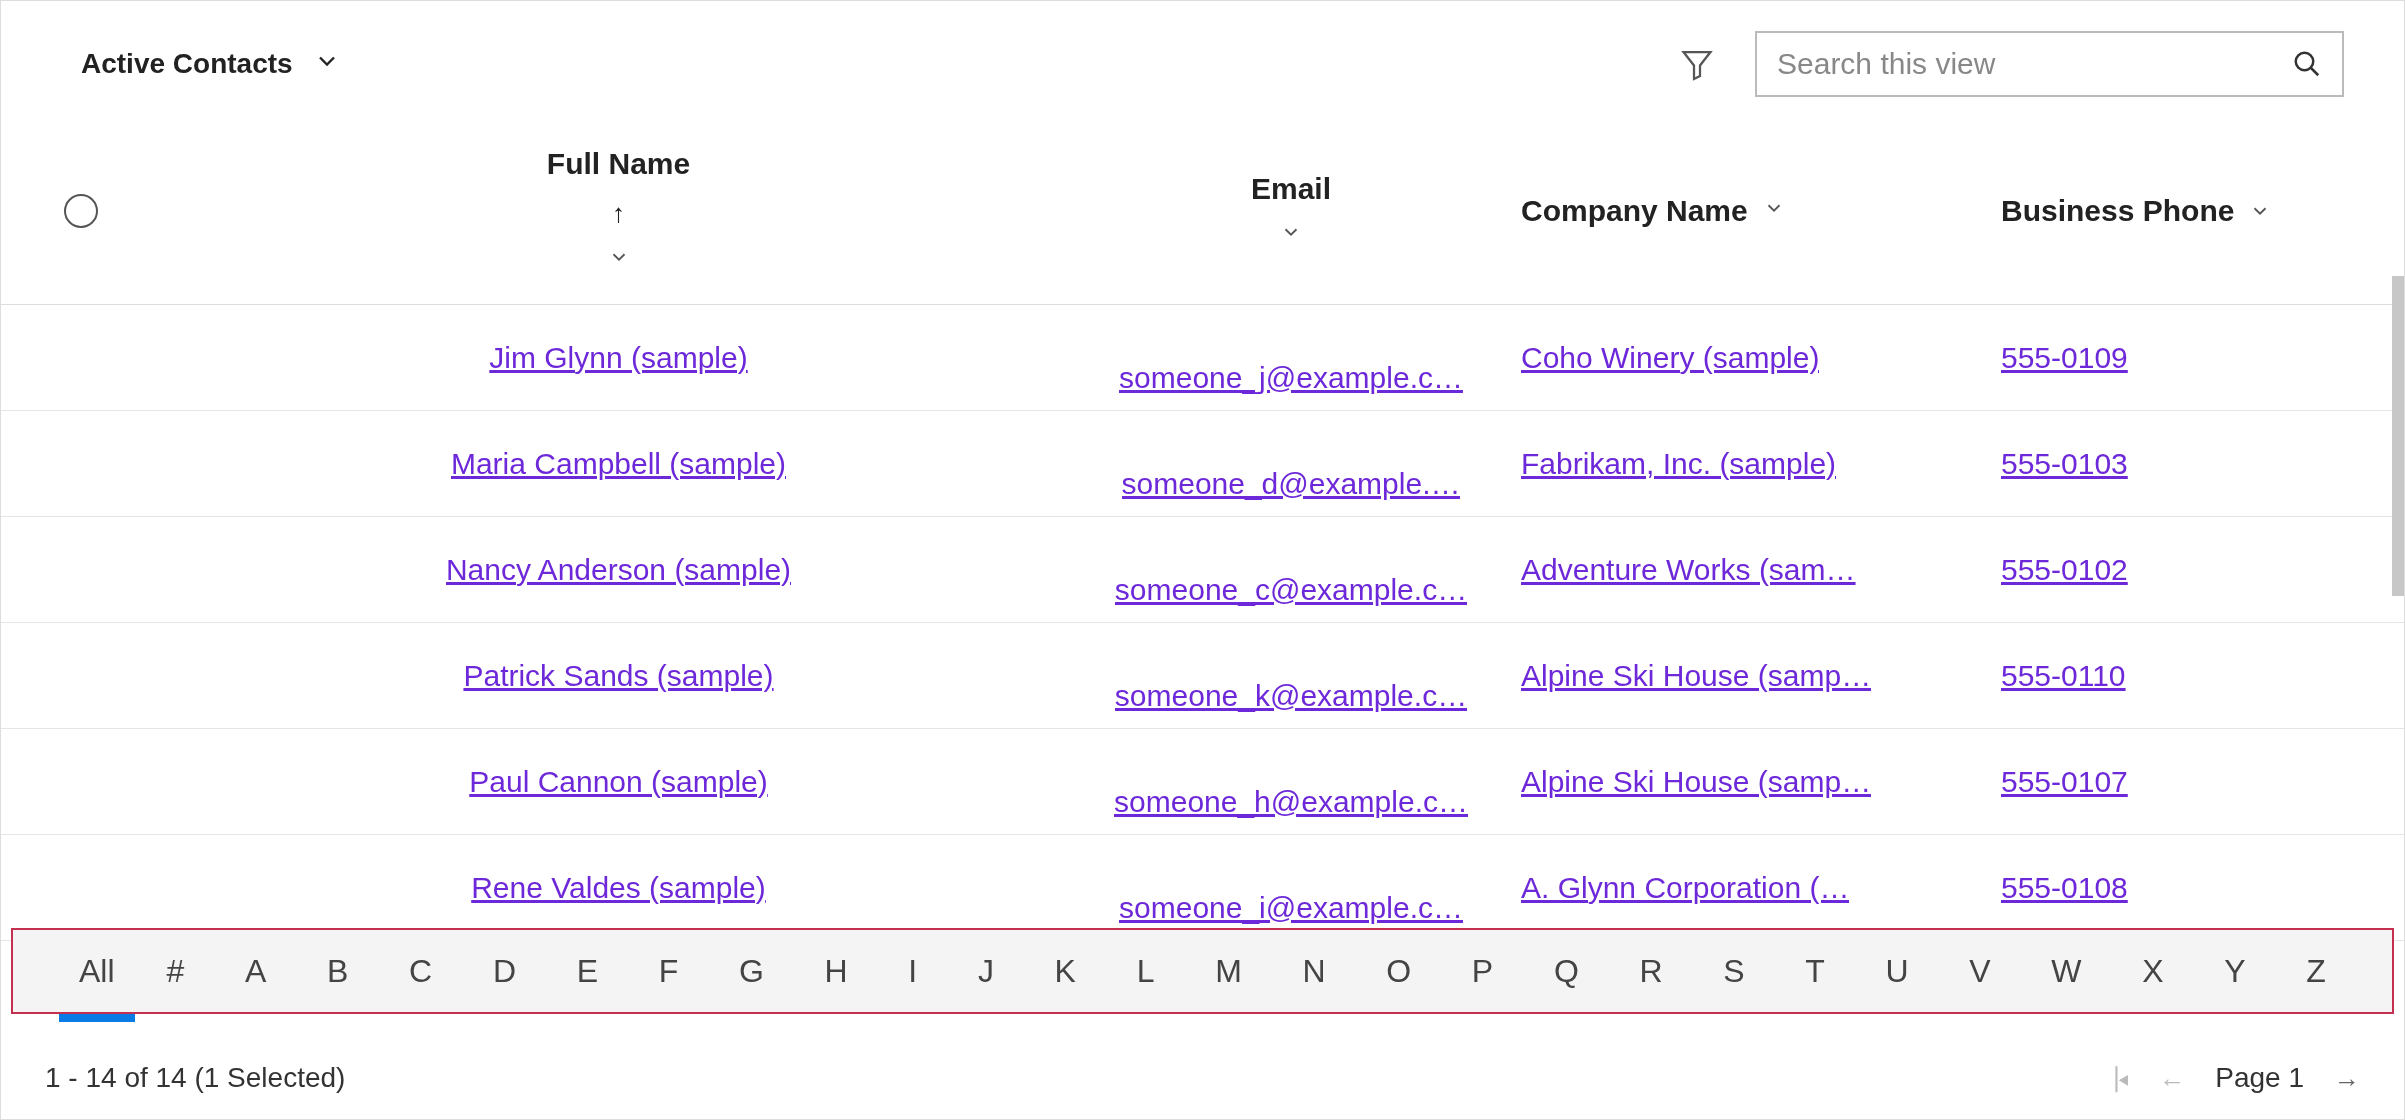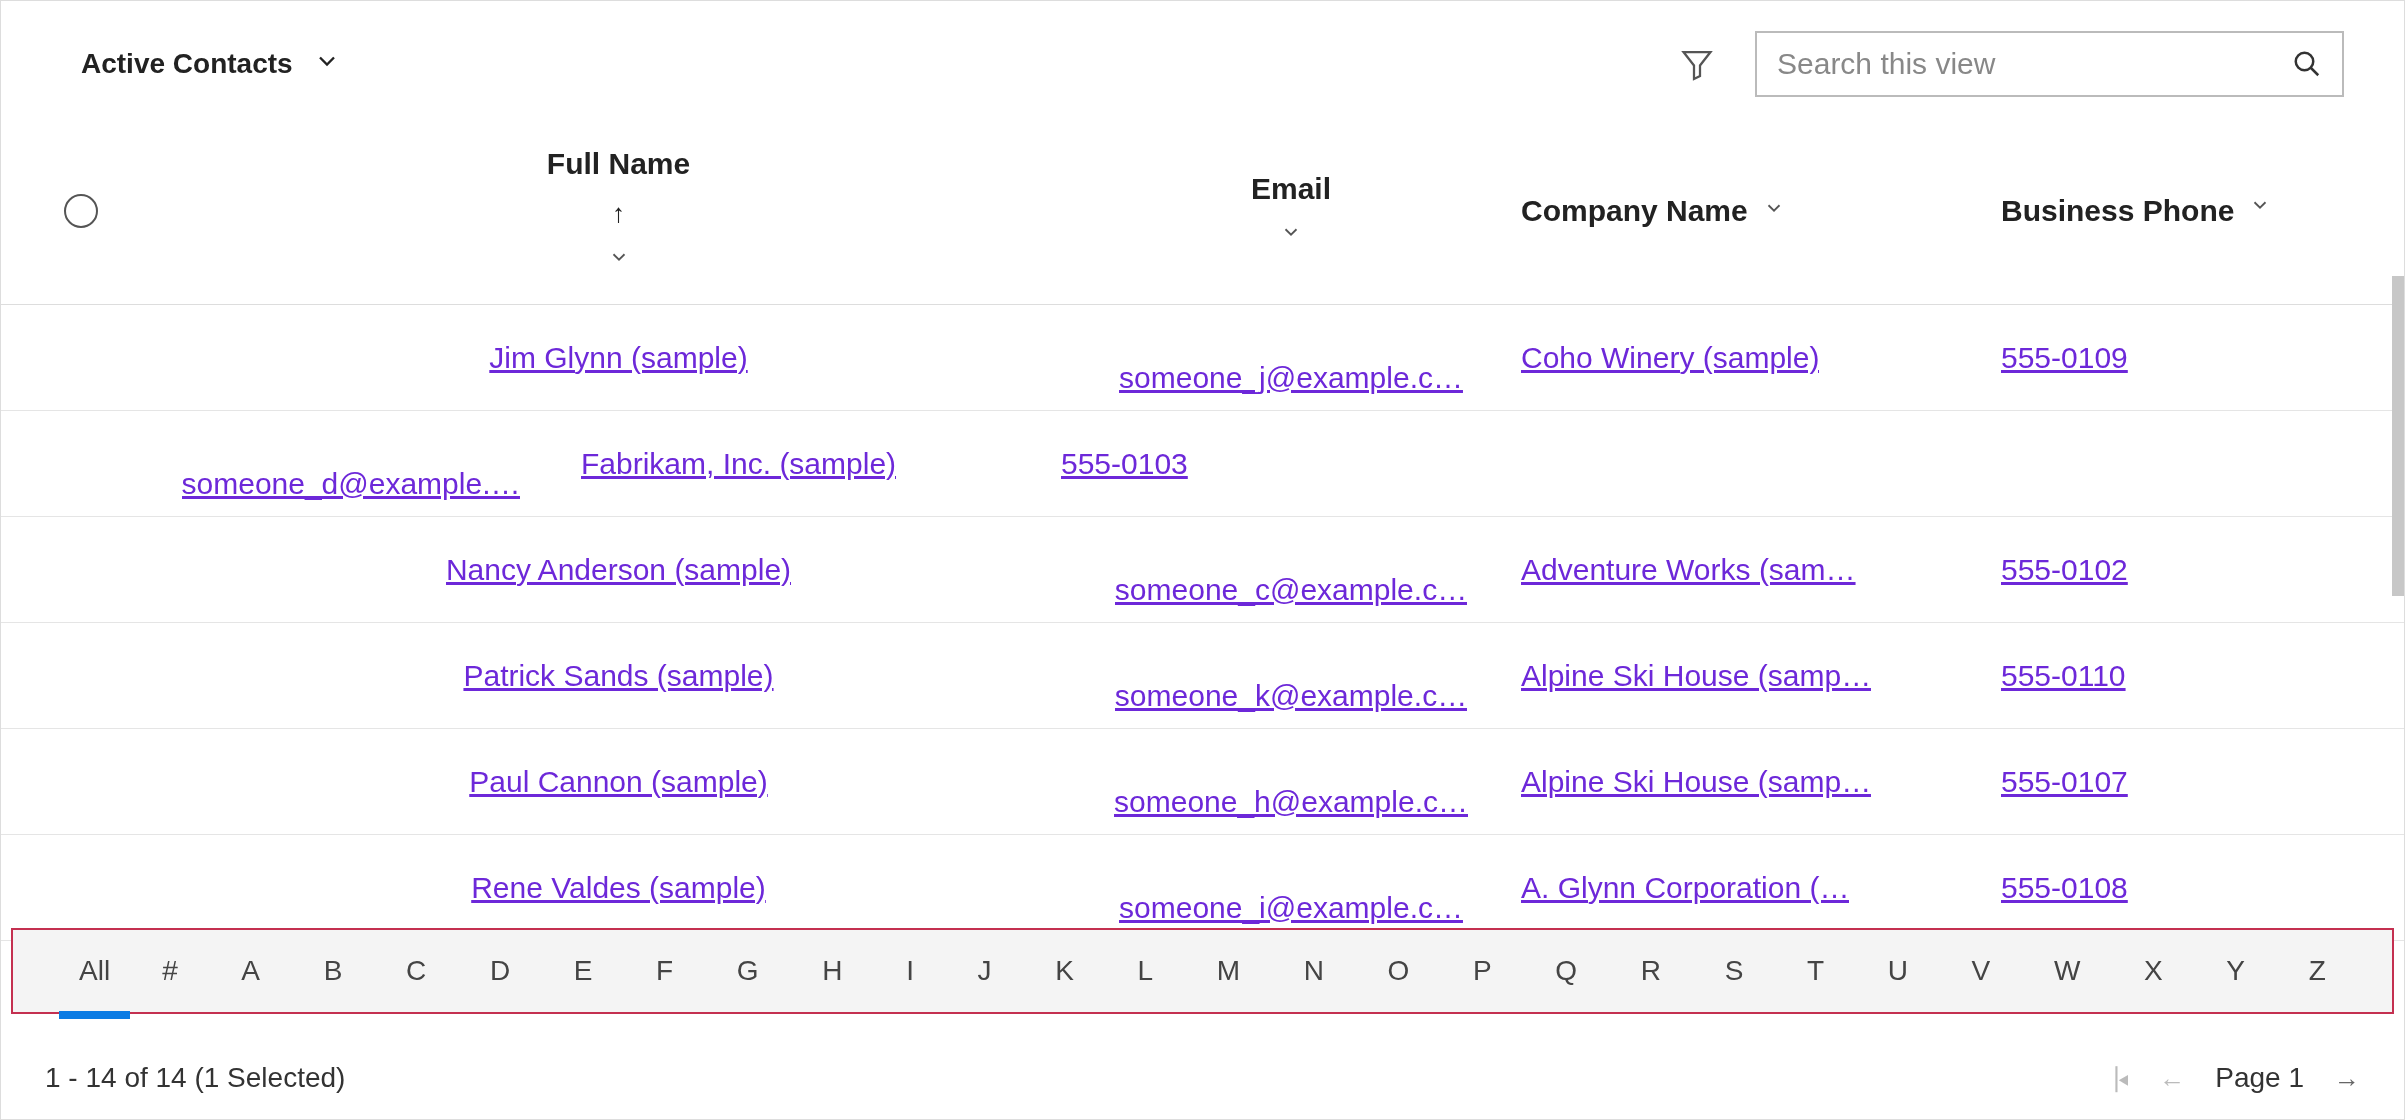--- a/index.html
+++ b/index.html
@@ -14,38 +14,38 @@
     .search-box input { flex: 1; border: none; outline: none; font-size: 30px; color: #333; background: transparent; }
     .search-box input::placeholder { color: #888; }
     .search-box .mag { width: 30px; height: 30px; color: #333; }
 
     .grid-header { display: flex; align-items: center; border-bottom: 1px solid #ddd; padding: 20px 60px 30px 40px; font-size: 30px; font-weight: 600; color: #222; }
     .col-check { width: 80px; display: flex; justify-content: center; }
     .select-circle { width: 34px; height: 34px; border: 2px solid #555; border-radius: 50%; cursor: pointer; }
     .col-name  { width: 940px; padding-left: 55px; display: flex; align-items: center; gap: 17px; flex-direction: column; }
     .col-email { width: 460px; display: flex; align-items: center; gap: 15px; flex-direction: column; }
     .col-company { width: 480px; display: flex; align-items: center; gap: 15px; }
-    .col-phone { flex: 1; display: flex; align-items: flex-start; gap: 15px; }
+    .col-phone { flex: 1; display: flex; align-items: flex-end; gap: 15px; }
     .sort-arrow { font-size: 26px; }
     .chev-sm { font-size: 22px; color: #555; }
 
     .grid-body { }
     .row { display: flex; align-items: center; border-bottom: 1px solid #e5e5e5; padding: 0 60px 0 40px; height: 106px; font-size: 30px; }
     .row .col-check { width: 80px; }
     .row .col-name  { width: 940px; padding-left: 55px; }
     .row .col-email { width: 460px; }
     .row .col-company { width: 480px; }
     .row .col-phone { flex: 1; }
     .link { color: #6d28d9; text-decoration: underline; cursor: pointer; white-space: nowrap; overflow: hidden; text-overflow: ellipsis; display: inline-block; max-width: 100%; }
     .col-email .link { max-width: 420px; margin-top: 41px; }
     .col-company .link { max-width: 440px; }
 
     .scrollbar { position: absolute; right: 0; top: 275px; width: 12px; height: 320px; background: #c7c7c7; }
 
-    .alpha-bar { display: flex; align-items: center; background: #f4f4f4; height: 86px; padding: 0 60px 0 60px; font-size: 28px; color: #444; border: 2px solid #c43050; position: absolute; left: 10px; right: 10px; top: 927px; }
+    .alpha-bar { display: flex; align-items: center; background: #f4f4f4; height: 86px; padding: 0 60px 0 60px; font-size: 32px; color: #444; border: 2px solid #c43050; position: absolute; left: 10px; right: 10px; top: 927px; }
     .alpha-item { cursor: pointer; padding: 6px 6px; }
     .alpha-item.all { font-weight: 400; position: relative; }
     .alpha-item.all::after { content: ""; position: absolute; left: -14px; right: -14px; bottom: -26px; height: 8px; background: #0a7be4; }
     .alpha-spacer { flex: 1; display: flex; justify-content: space-between; margin-left: 40px; }
 
     .footer { position: absolute; bottom: 0; left: 0; right: 0; display: flex; align-items: center; justify-content: space-between; padding: 25px 44px; font-size: 28px; color: #333; }
     .pager { display: flex; align-items: center; gap: 30px; color: #666; }
     .pager .nav { cursor: pointer; font-size: 26px; }
     .pager .nav.disabled { color: #bbb; cursor: default; }
     .pager .page-label { color: #333; font-weight: 500; }
@@ -122,20 +122,23 @@
       </div>
       <div class="col-company">
         <a class="link">Coho Winery (sample)</a>
       </div>
       <div class="col-phone">
         <a class="link">555-0109</a>
       </div>
     </div>
     <div class="row">
       <div class="col-check"></div>
+      <div class="col-name">
+        <a class="link">Maria Campbell (sample)</a>
+      </div>
       <div class="col-email">
         <a class="link">someone_d@example.…</a>
       </div>
       <div class="col-company">
         <a class="link">Fabrikam, Inc. (sample)</a>
       </div>
       <div class="col-phone">
         <a class="link">555-0103</a>
       </div>
     </div>

